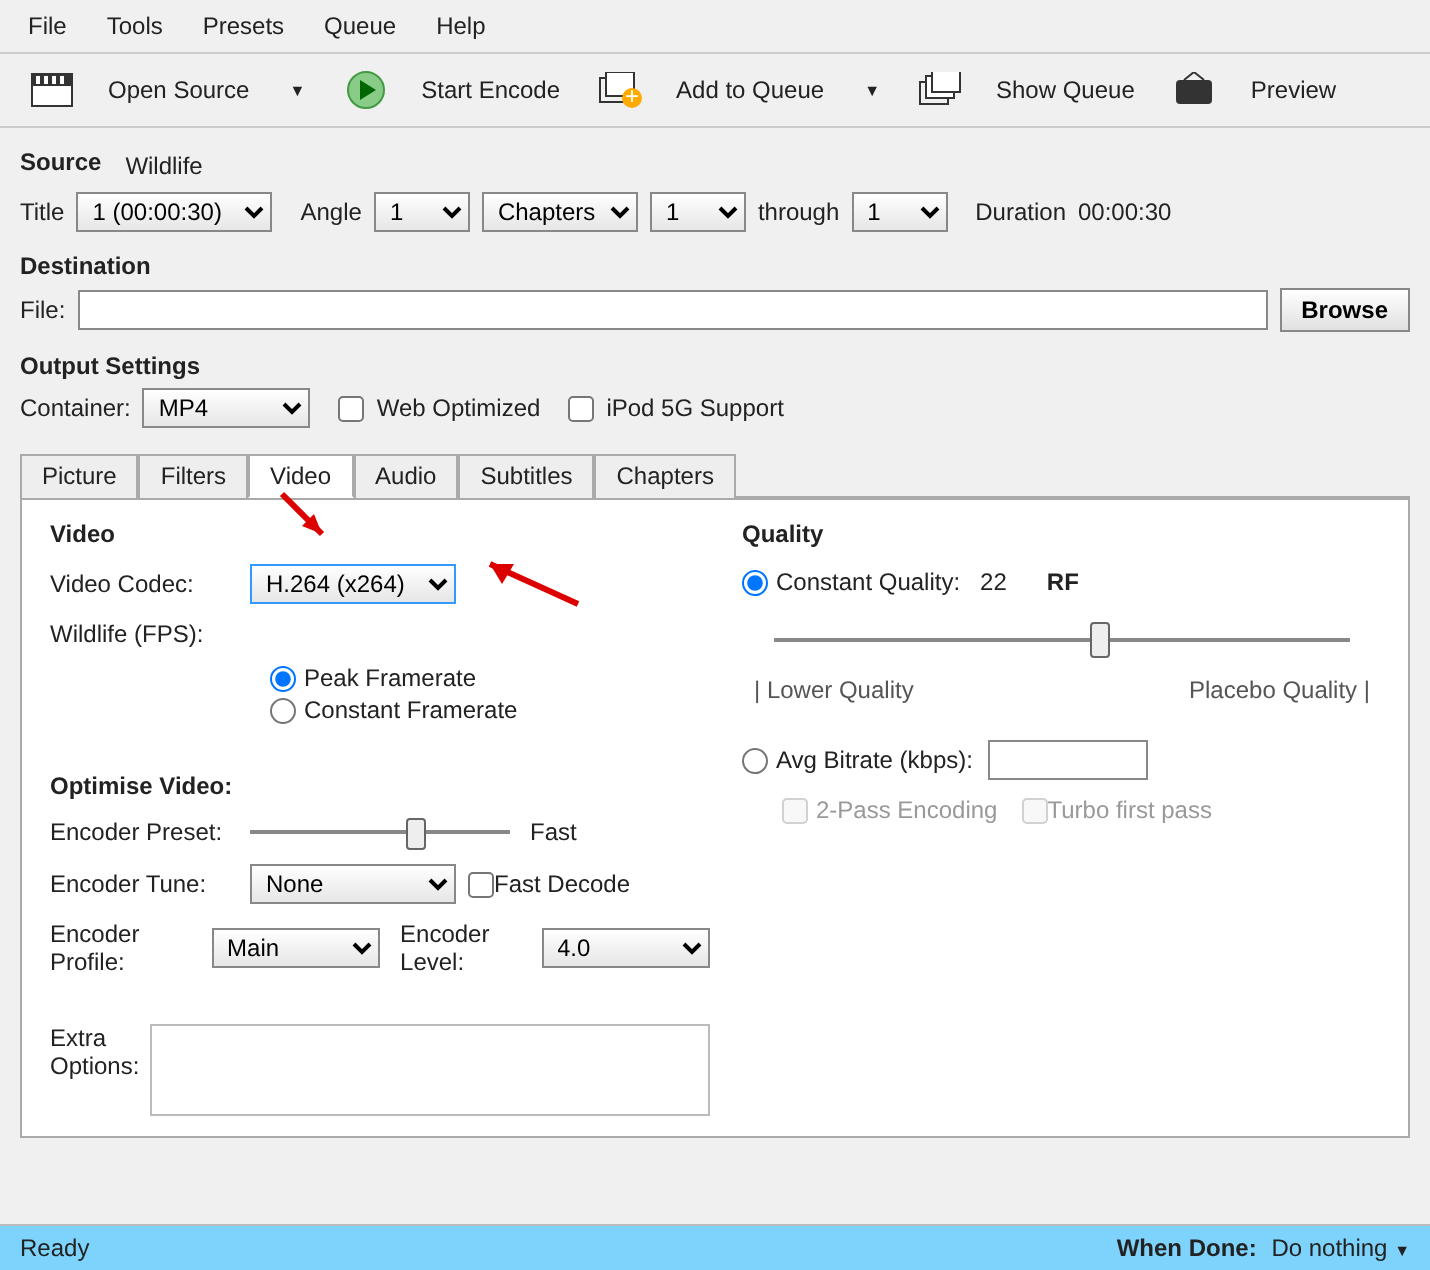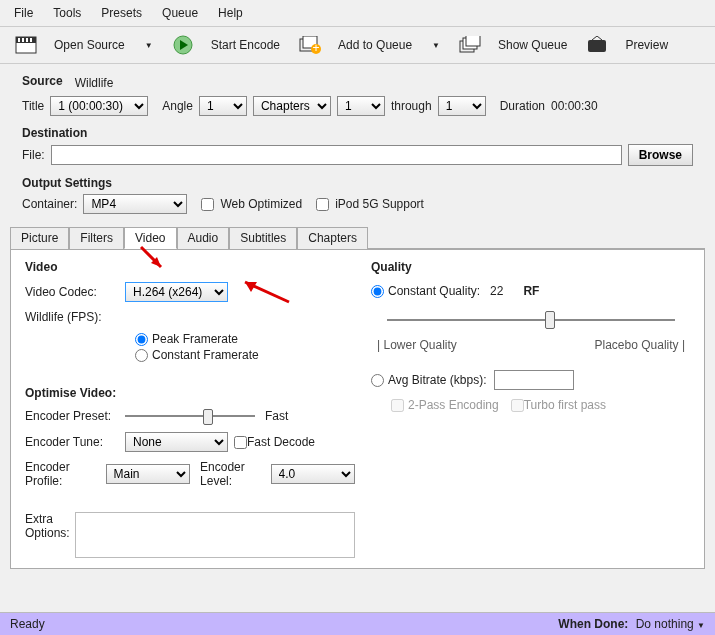--- a/index.html
+++ b/index.html
@@ -2,42 +2,42 @@
 <html><head>
 <meta charset="utf-8">
 <style>
 * { box-sizing: border-box; margin: 0; padding: 0; font-family: "Segoe UI", Tahoma, sans-serif; font-size: 12px; }
 body { background: #f0f0f0; width: 715px; height: 635px; position: relative; color: #222; }
 .menubar { display: flex; padding: 4px 6px; gap: 4px; border-bottom: 1px solid #ccc; }
 .menubar span { padding: 2px 8px; cursor: default; }
 .toolbar { display: flex; align-items: center; padding: 6px 8px; gap: 6px; border-bottom: 1px solid #ccc; }
 .toolbar .tb-item { display: flex; align-items: center; gap: 16px; padding: 2px 6px; }
 .tb-icon { width: 24px; height: 20px; display: inline-flex; align-items: center; justify-content: center; }
-.section { padding: 6px 22px; }
+.section { padding: 6px 10px; }
 .section-title { font-weight: bold; margin-bottom: 4px; }
 .row { display: flex; align-items: center; gap: 6px; margin: 4px 0; }
 .row label { font-size: 12px; }
 select, input[type=text] { font-size: 12px; border: 1px solid #888; background: #fff; padding: 1px 3px; height: 20px; }
 select { background: linear-gradient(#fff,#e6e6e6); }
 .btn { border: 1px solid #888; background: linear-gradient(#fff,#e0e0e0); padding: 2px 10px; height: 22px; cursor: default; }
 .tabs { display: flex; border-bottom: 1px solid #aaa; margin: 2px 10px 0 10px; }
 .tab { padding: 3px 10px; border: 1px solid #aaa; border-bottom: none; background: #eee; margin-right: 0px; position: relative; top: 1px; }
 .tab.active { background: #fff; border-bottom: 1px solid #fff; }
 .panel { border: 1px solid #aaa; margin: 0 10px; background: #fff; padding: 10px 14px; height: 320px; position: relative; }
 .panel .col-left { position: absolute; left: 14px; top: 10px; width: 330px; }
 .panel .col-right { position: absolute; left: 360px; top: 10px; width: 320px; }
 .field-row { display: flex; align-items: center; margin: 8px 0; }
 .field-row .lbl { width: 100px; }
 .field-row select { width: 103px; }
 .radio-row { margin-left: 110px; display: flex; align-items: center; gap: 4px; margin-top: 2px; font-size: 12px; }
 input[type=radio], input[type=checkbox] { margin: 0; }
 .slider-wrap { width: 130px; display: inline-block; position: relative; height: 16px; }
 .slider-track { position: absolute; top: 7px; left: 0; right: 0; height: 2px; background: #888; }
 .slider-thumb { position: absolute; top: 1px; width: 10px; height: 16px; background: #eee; border: 1px solid #666; border-radius: 2px; }
-.statusbar { position: absolute; left: 0; right: 0; bottom: 0; border-top: 1px solid #bbb; padding: 4px 10px; display: flex; justify-content: space-between; background: #c4b5fd; }
+.statusbar { position: absolute; left: 0; right: 0; bottom: 0; border-top: 1px solid #bbb; padding: 4px 10px; display: flex; justify-content: space-between; background: #7dd3fc; }
 .arrow-red { position: absolute; pointer-events: none; }
 .disabled { color: #999; }
 .quality-slider { position: relative; height: 24px; margin: 10px 16px 6px 16px; }
 .quality-slider .track { position: absolute; left:0; right:0; top:11px; height:2px; background:#888; }
 .quality-slider .thumb { position:absolute; top:3px; width:10px; height:18px; background:#eee; border:1px solid #666; border-radius:2px; }
 .ql-labels { display:flex; justify-content:space-between; font-size:11px; color:#555; margin:0 6px; }
 .extra-box { border:1px solid #bbb; height:46px; width:560px; background:#fff; }
 .dest-input { flex:1; height:22px; }
 </style>
 </head>
@@ -134,21 +134,21 @@
     <label>File:</label>
     <input type="text" class="dest-input" value="" style="">
     <button class="btn" style="font-weight:bold">Browse</button>
   </div>
 </div>
 
 <div class="section" style="padding-top:0">
   <div class="section-title">Output Settings</div>
   <div class="row">
     <label>Container:</label>
-    <select style="width:104px"><option>MP4</option></select>
+    <select style="width:84px"><option>MP4</option></select>
     <input type="checkbox" style="margin-left: 8px;">
     <label>Web Optimized</label>
     <input type="checkbox" style="margin-left: 8px;">
     <label>iPod 5G Support</label>
   </div>
 </div>
 
 <div class="tabs">
   <div class="tab">Picture</div>
   <div class="tab">Filters</div>

